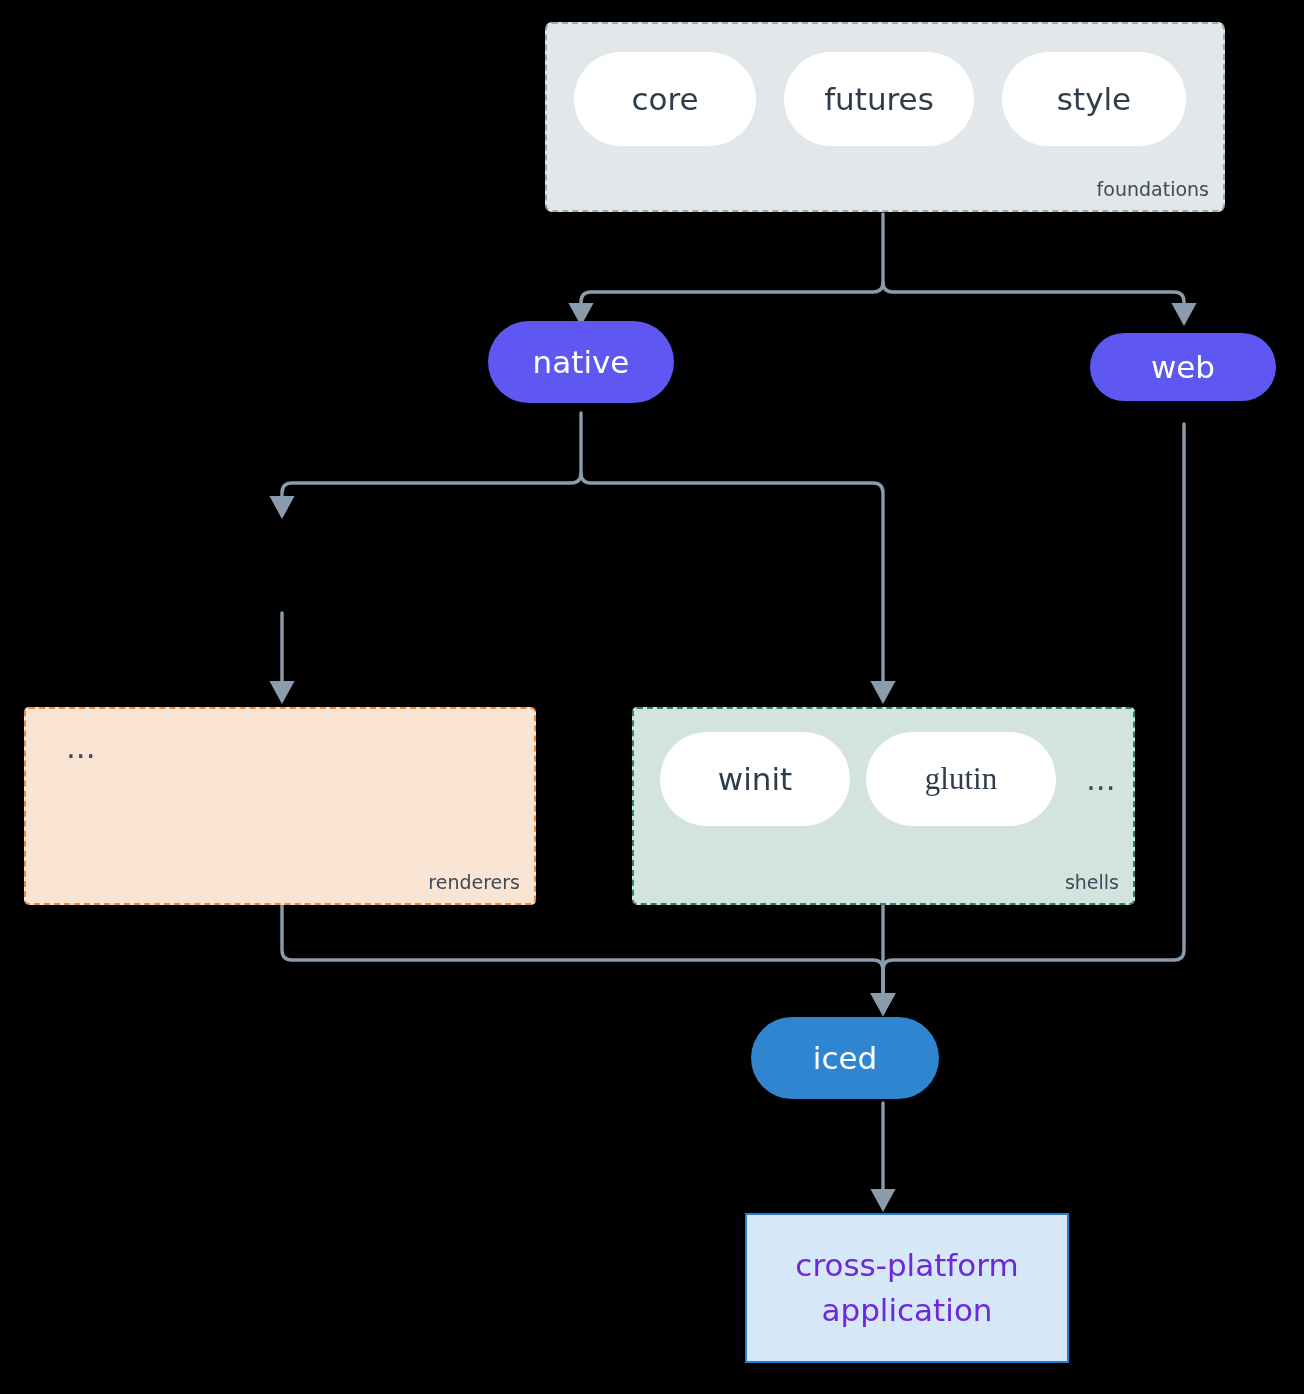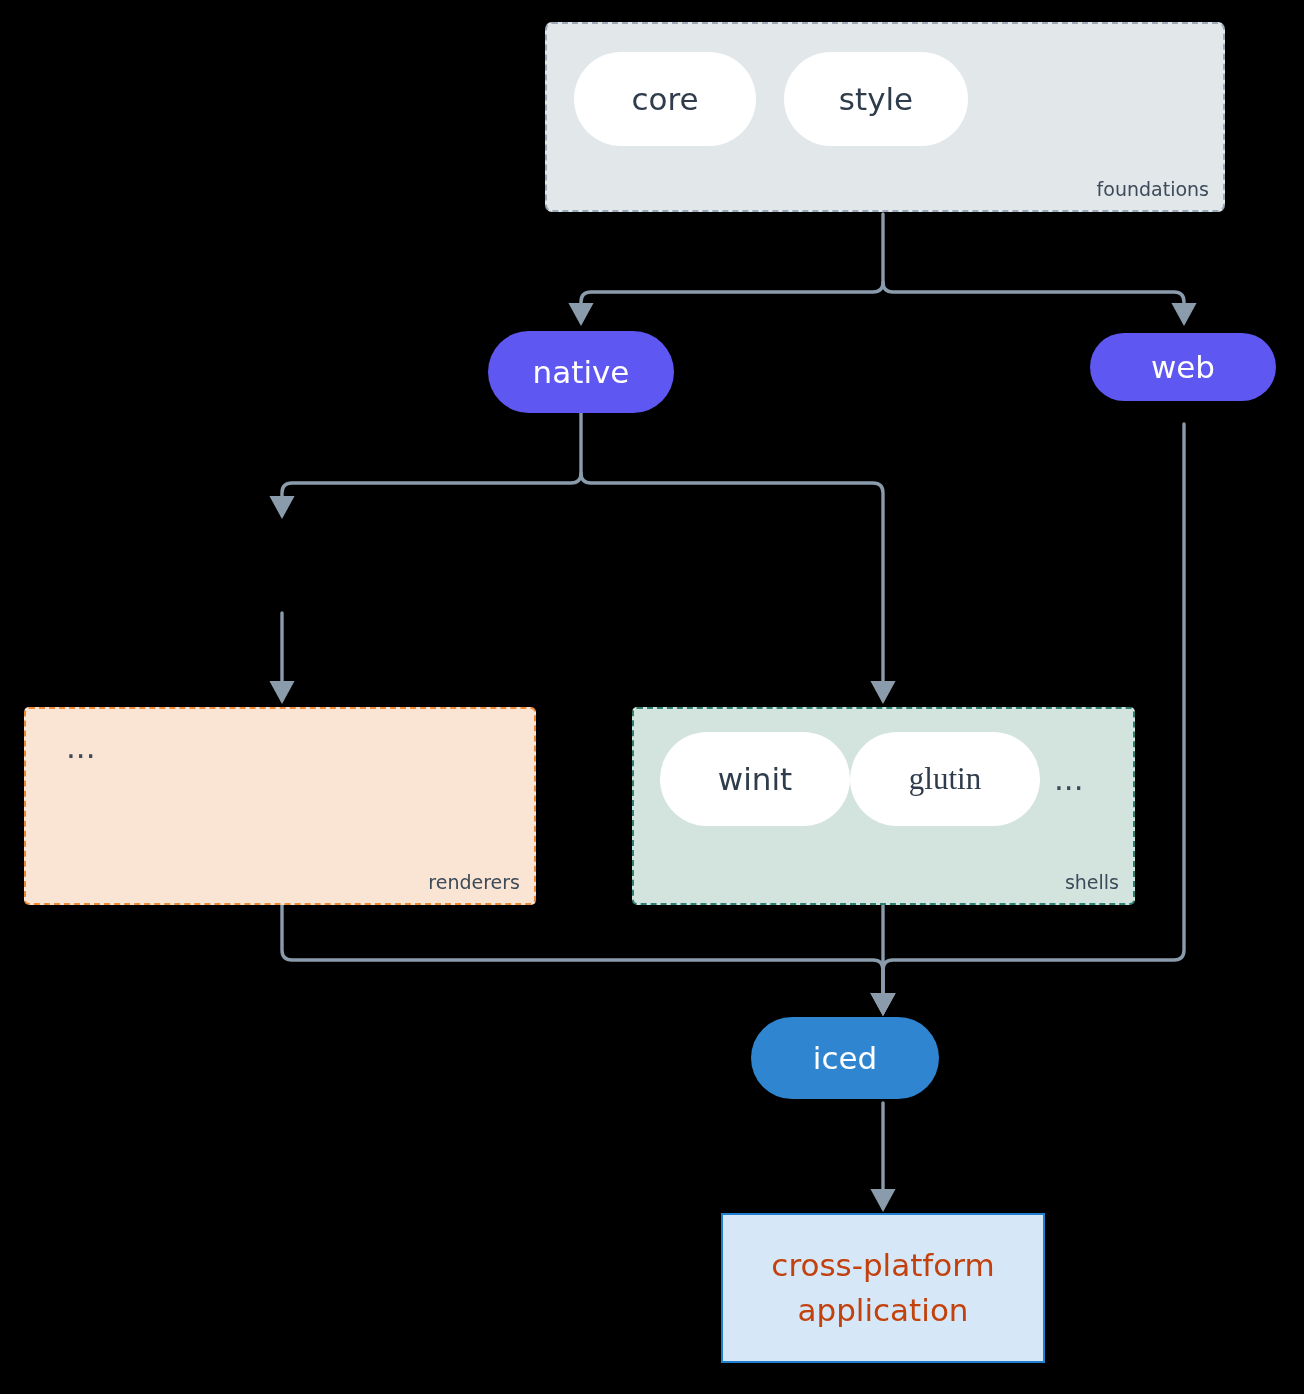--- a/index.html
+++ b/index.html
@@ -107,25 +107,26 @@
 
   
   .node-rect {
     position: absolute;
     display: flex;
     flex-direction: column;
     align-items: center;
     justify-content: center;
     background: #D6E8F8;
     border: 2px solid #2080D0;
-    color: #c2410c;
+    color: #6d28d9;
     font-size: 31px;
     line-height: 1.45;
     text-align: center;
     box-sizing: border-box;
+    margin-left: 24px;
   }
 </style>
 </head>
 <body>
 
 <div id="diagram">
 
   <svg class="edge-layer" viewBox="0 0 1304 1394" width="1304" height="1394" xmlns="http://www.w3.org/2000/svg">
     <defs>
       <marker id="arrowhead" markerWidth="9" markerHeight="9" refX="6.2" refY="4.5" orient="auto" markerUnits="strokeWidth">
@@ -148,48 +149,51 @@
 
       <path d="M883,1103 L883,1208" marker-end="url(#arrowhead)"></path>
     </g>
   </svg>
 
   <div class="cluster cluster-foundations">
     <div class="pill-row" style="left:27px; top:28px; gap:28px;">
       <div class="pill" style="width:182px; height:94px;">
         <span>core</span>
       </div>
+      <div class="pill" style="width:190px; height:94px;">
+        <span>futures</span>
+      </div>
       <div class="pill" style="width:184px; height:94px;">
         <span>style</span>
       </div>
     </div>
     <div class="cluster-label">foundations</div>
   </div>
 
   <div class="cluster cluster-renderers">
     <div class="pill-row" style="left:26px; top:23px; gap:16px;">
       <div class="ellipsis" style="margin-left:14px;">...</div>
     </div>
     <div class="cluster-label">renderers</div>
   </div>
 
   <div class="cluster cluster-shells">
-    <div class="pill-row" style="left:26px; top:23px; justify-content:space-between;">
+    <div class="pill-row" style="left:26px; top:23px; gap:16px;justify-content:space-between;">
       <div class="pill" style="width:190px; height:94px;">
         <span>winit</span>
       </div>
       <div class="pill" style="width:190px; height:94px;font-family:Liberation Serif, serif;">
         <span>glutin</span>
       </div>
       <div class="ellipsis" style="margin-left:14px;">...</div>
     </div>
     <div class="cluster-label">shells</div>
   </div>
 
-  <div class="node-stadium node-purple" style="left:488px; top:331px; width:186px; height:82px;">
+  <div class="node-stadium node-purple" style="left:488px; top:321px; width:186px; height:82px;">
     <span>native</span>
   </div>
 
   <div class="node-stadium node-purple" style="left:1090px; top:333px; width:186px; height:68px;">
     <span>web</span>
   </div>
 
 
   <div class="node-stadium node-blue" style="left:751px; top:1017px; width:188px; height:82px;">
     <span>iced</span>

